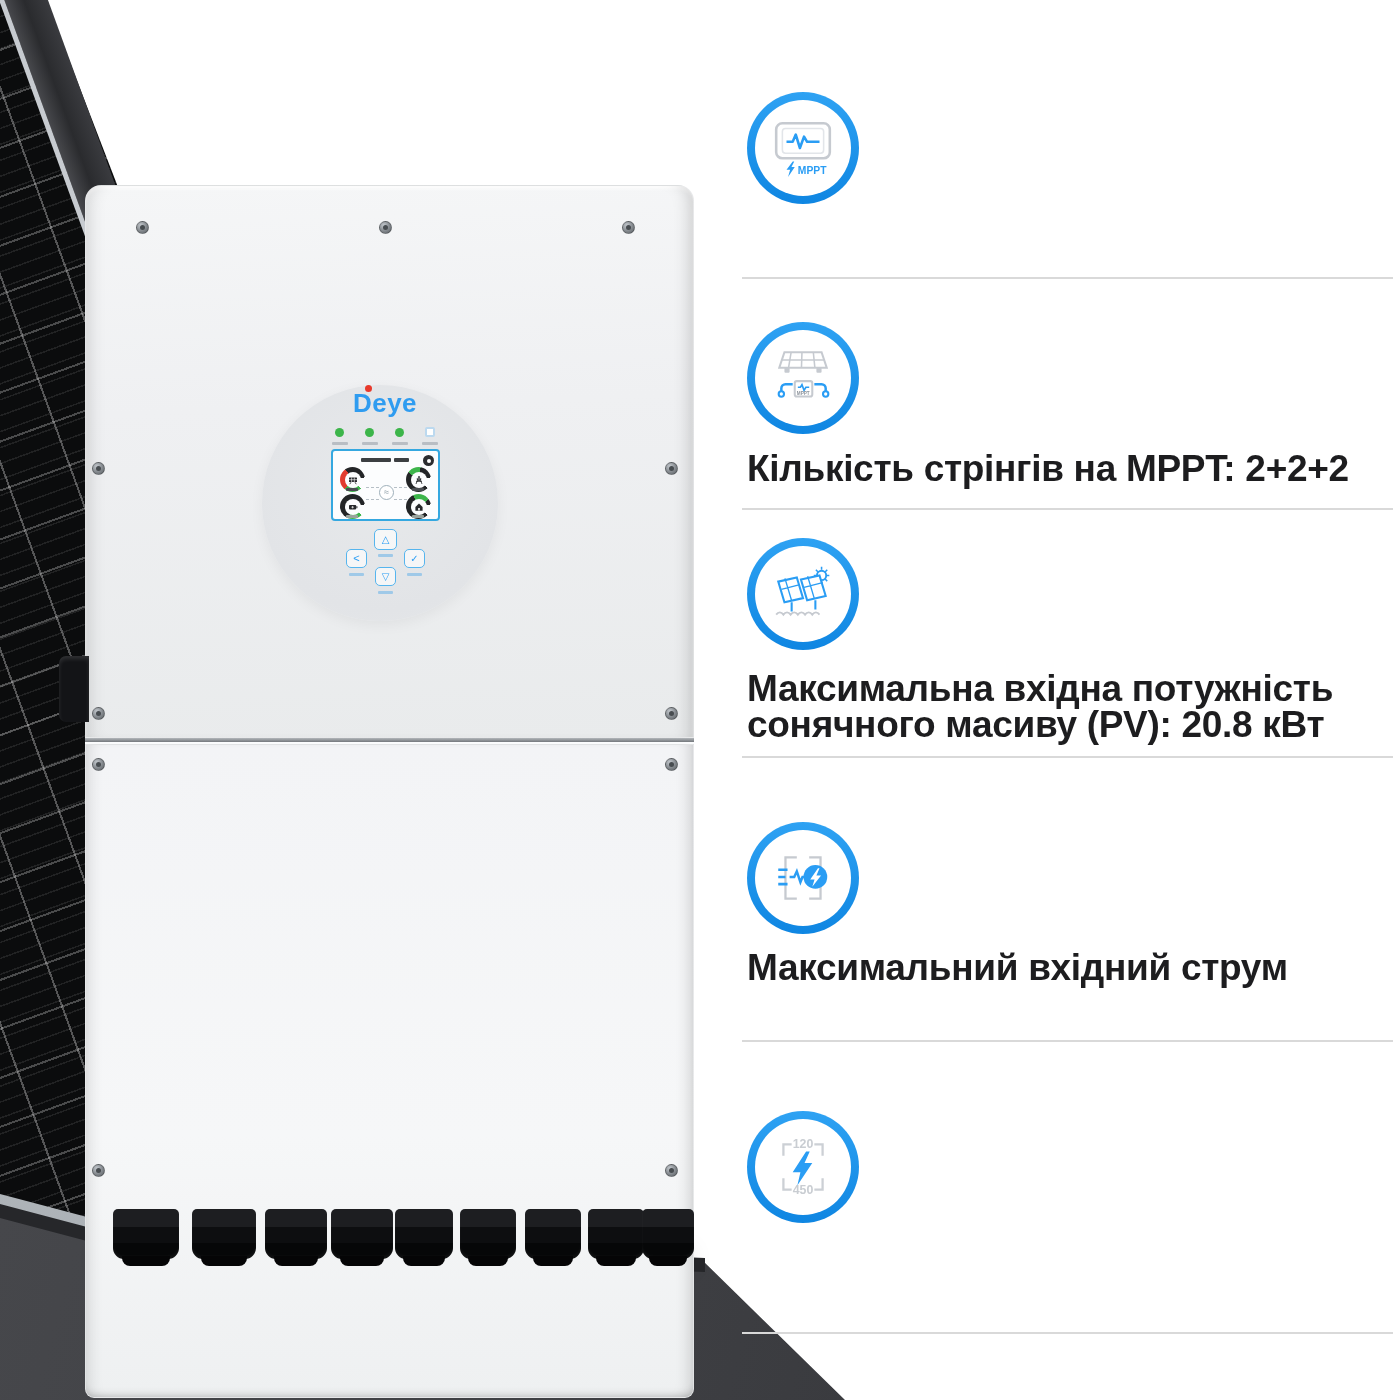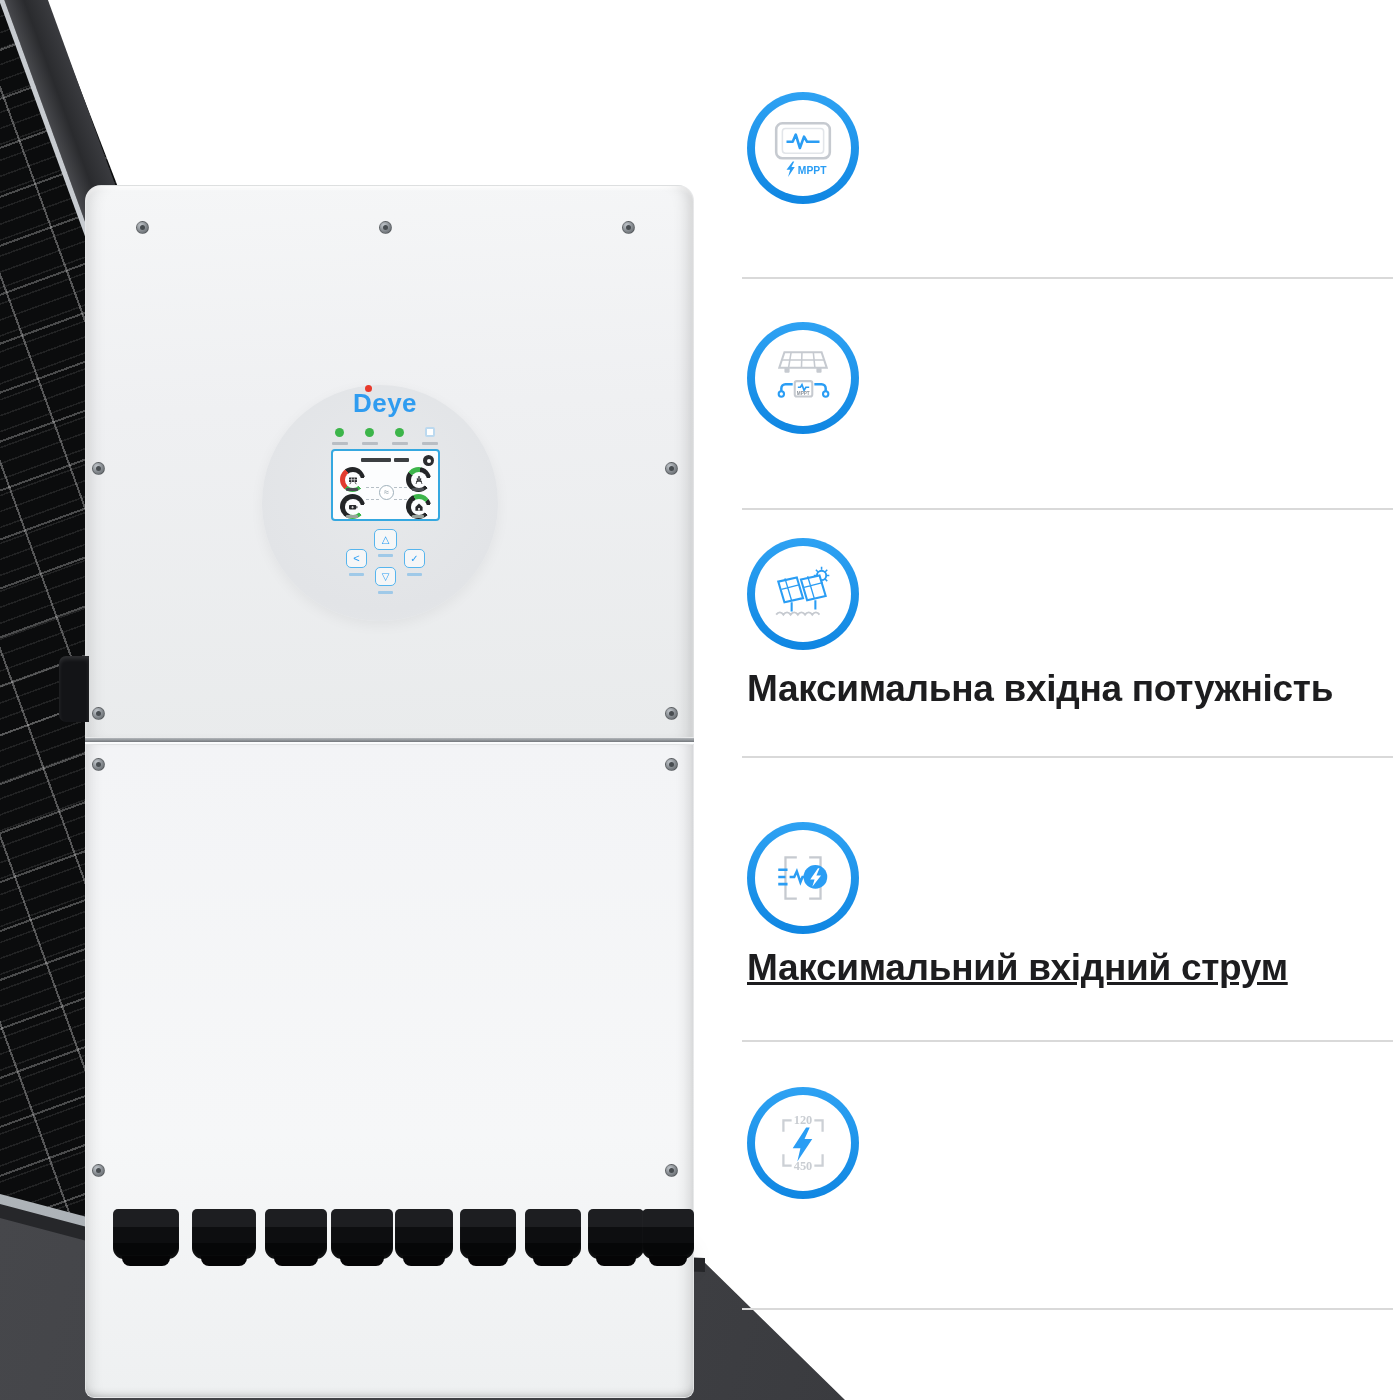--- a/index.html
+++ b/index.html
@@ -94,29 +94,29 @@
     color:#2a9df4;text-align:center;}
   .nb-up{left:289px;top:344px;width:23px;height:21px;font-size:10px;line-height:19px;}
   .nb-left{left:261px;top:364px;width:21px;height:19px;font-size:11px;line-height:17px;}
   .nb-ok{left:319px;top:364px;width:21px;height:19px;font-size:10px;line-height:17px;}
   .nb-down{left:290px;top:382px;width:21px;height:19px;font-size:10px;line-height:17px;}
   .nav-label{position:absolute;width:15px;height:3px;background:#9fc9e8;border-radius:1px;}
 
   
   .features{position:absolute;left:747px;top:0;width:646px;z-index:3;}
   .feature{position:absolute;left:0;width:646px;}
-  .f0{top:92px;}  .f1{top:322px;}  .f2{top:538px;}  .f3{top:822px;}  .f4{top:1087px;font-family:Liberation Serif, serif;}
+  .f0{top:92px;}  .f1{top:322px;}  .f2{top:538px;}  .f3{top:822px;}  .f4{top:1111px;}
   .ring{position:relative;width:112px;height:112px;border-radius:50%;
     background:linear-gradient(180deg,#2ea2f3,#0f86e2);}
   .ring-inner{position:absolute;inset:8px;background:#fff;border-radius:50%;
     display:flex;align-items:center;justify-content:center;}
   .ftext{position:absolute;left:0;color:#1d1d1f;font-weight:bold;font-size:37px;line-height:36px;
     letter-spacing:-0.3px;}
   .f0 .ftext{top:124px;} .f1 .ftext{top:129px;} .f2 .ftext{top:133px;}
-  .f3 .ftext{top:128px;text-decoration:underline;} .f4 .ftext{top:131px;}
+  .f3 .ftext{top:128px;} .f4 .ftext{top:131px;}
   .fline{white-space:nowrap;}
   .divider{position:absolute;left:-5px;width:651px;height:2px;background:#d9d9d9;}
   .f0 .divider{top:185px;} .f1 .divider{top:186px;} .f2 .divider{top:218px;}
   .f3 .divider{top:218px;} .f4 .divider{top:221px;}
 </style>
 </head>
 <body>
 
 <div class="stage">
 
@@ -253,40 +253,45 @@
             <rect x="24" y="35" width="17" height="15" rx="2" fill="#fff" stroke="#c6cad0" stroke-width="2"></rect>
             <polyline points="27,41 29.5,41 31,38.5 33,44 34.8,41 38,41" fill="none" stroke="#2a9df4" stroke-width="1.6"></polyline>
             <text x="26" y="48.5" font-size="4.5" font-weight="bold" fill="#8d949c">MPPT</text>
             <path d="M22 38h-7a4 4 0 0 0-4 4v3" fill="none" stroke="#2a9df4" stroke-width="2.4"></path>
             <circle cx="11" cy="47.5" r="2.6" fill="none" stroke="#2a9df4" stroke-width="2"></circle>
             <path d="M43 38h7a4 4 0 0 1 4 4v3" fill="none" stroke="#2a9df4" stroke-width="2.4"></path>
             <circle cx="54" cy="47.5" r="2.6" fill="none" stroke="#2a9df4" stroke-width="2"></circle>
           </svg>
         </div>
       </div>
+      <div class="ftext">
+        <div class="fline">Кількість стрінгів на MPPT: 2+2+2</div>
+        <div class="fline"></div>
+      </div>
       <div class="divider"></div>
     </div>
 
     <div class="feature f2">
       <div class="ring">
         <div class="ring-inner">
           <svg width="66" height="66" viewBox="0 0 64 64">
             <circle cx="50" cy="14" r="4.5" fill="none" stroke="#2a9df4" stroke-width="1.8"></circle>
             <path d="M50 5.5v3 M50 19.5v3 M42.5 14h3 M54.5 14h3 M44.5 8.5l2.1 2.1 M53.4 17.4l2.1 2.1 M55.5 8.5l-2.1 2.1 M46.6 17.4l-2.1 2.1" stroke="#2a9df4" stroke-width="1.5"></path>
             <polygon points="8,20 26,16 32,36 14,40" fill="#fff" stroke="#2a9df4" stroke-width="2"></polygon>
             <path d="M11 27.5 29 23 M14.5 16.8 21 38.5" stroke="#2a9df4" stroke-width="1.3"></path>
             <polygon points="30,18 48,14 54,34 36,38" fill="#fff" stroke="#2a9df4" stroke-width="2"></polygon>
             <path d="M33 25.5 51 21 M36.5 14.8 43 36.5" stroke="#2a9df4" stroke-width="1.3"></path>
             <path d="M21 40v9 M44 38v9" stroke="#2a9df4" stroke-width="2"></path>
             <path d="M6 52c2-3 5-3 7 0c2-3 5-3 7 0c2-3 5-3 7 0c2-3 5-3 7 0c2-3 5-3 7 0c2-3 5-3 7 0" fill="none" stroke="#c6cad0" stroke-width="1.8"></path>
           </svg>
         </div>
       </div>
       <div class="ftext">
         <div class="fline">Максимальна вхідна потужність</div>
+        <div class="fline">сонячного масиву (PV): 20.8 кВт</div>
       </div>
       <div class="divider"></div>
     </div>
 
     <div class="feature f3">
       <div class="ring">
         <div class="ring-inner">
           <svg width="66" height="66" viewBox="0 0 64 64">
             <path d="M26 12h-11v40h11 M38 12h11v13 M49 39v13h-11" fill="none" stroke="#c6cad0" stroke-width="2.2"></path>
             <path d="M8 24h9 M8 31h7 M8 38h9" stroke="#2a9df4" stroke-width="2.6"></path>

